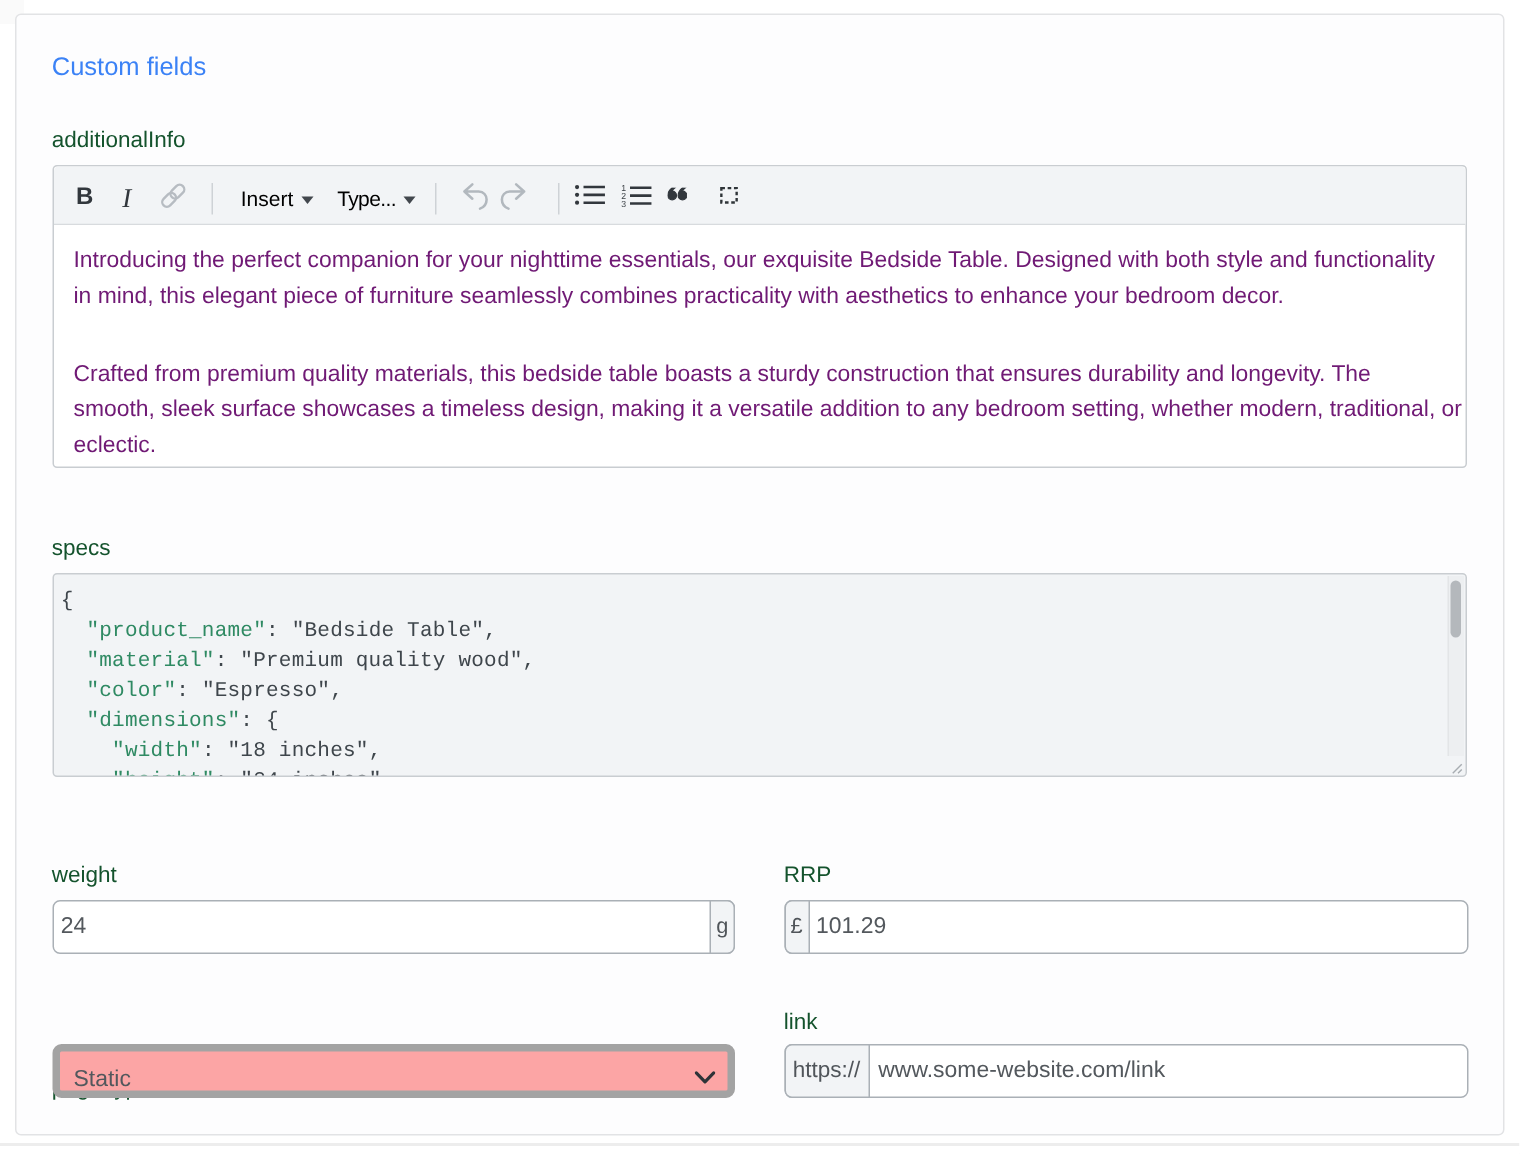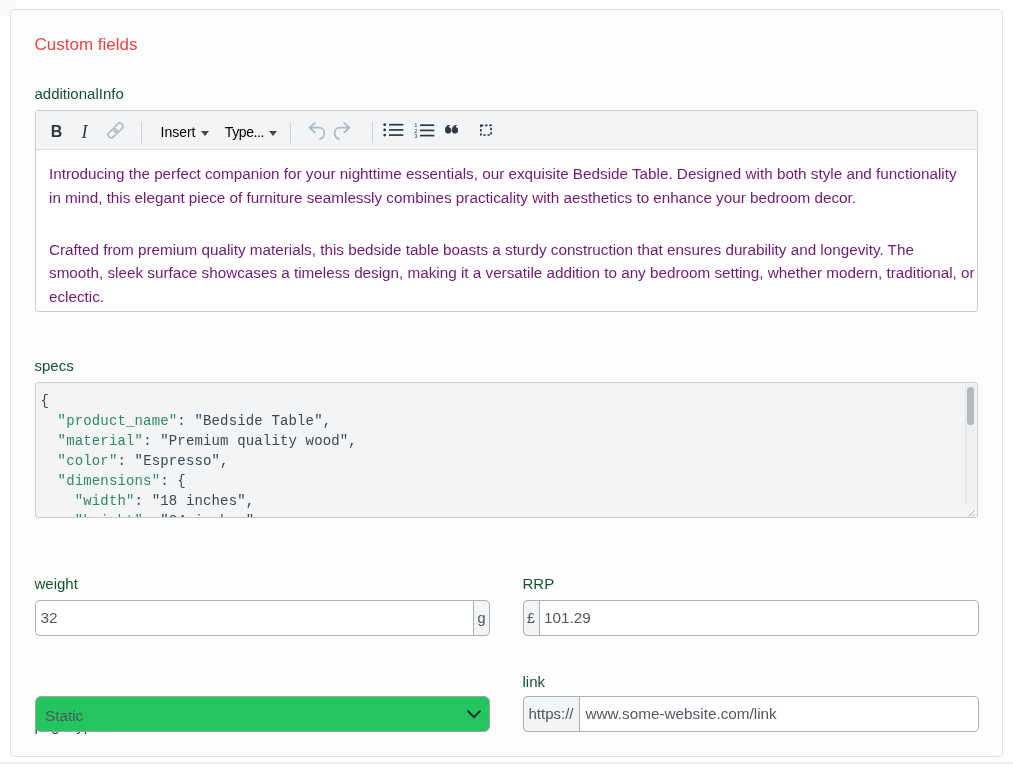--- a/index.html
+++ b/index.html
@@ -2,21 +2,21 @@
 <html><head>
 <meta charset="utf-8">
 <style>
   * { box-sizing: border-box; margin: 0; padding: 0; }
   html,body { width:1013px; height:769px; background:#ffffff; font-family:"Liberation Sans", sans-serif; }
   .page { position:relative; width:1013px; height:769px; overflow:hidden; }
   .corner { position:absolute; left:0; top:0; width:16px; height:16px; background:#fafafa; }
   .bottomline { position:absolute; left:0; top:762px; width:1013px; height:2px; background:#ededed; }
   .card { position:absolute; left:10px; top:9px; width:993px; height:748px;
           background:#fdfdfe; border:1px solid #e2e3e5; border-radius:4px; }
-  .h { position:absolute; left:23.5px; top:25px; font-size:17px; color:#ef4444; }
+  .h { position:absolute; left:23.5px; top:25px; font-size:17px; color:#3b82f6; }
   .lbl { position:absolute; font-size:15px; color:#14532d; }
 
   
   .rte { position:absolute; left:23.5px; top:100px; width:943px; height:202px;
          border:1px solid #c9cdd1; border-radius:3px; background:#fff; }
   .tbar { position:absolute; left:0; top:0; width:100%; height:39px; background:#f2f4f6;
           border-bottom:1px solid #d8dbde; border-radius:3px 3px 0 0; }
   .ti { position:absolute; top:2px; height:38px; display:flex; align-items:center; justify-content:center; }
   .sep { position:absolute; top:10.5px; width:1px; height:21px; background:#ced2d6; }
   .dd { font-size:14px; color:#000000; }
@@ -37,21 +37,21 @@
 
   
   .inp { position:absolute; height:36px; background:#fff; border:1px solid #aab0b6; border-radius:5px;
          font-size:15.3px; color:#53585d; }
   .inp .val { position:absolute; left:5px; top:0; line-height:34px; }
   .addon { position:absolute; top:-1px; height:36px; background:#f2f4f6; border:1px solid #aab0b6;
            font-size:14.5px; color:#50555a; display:flex; align-items:center; justify-content:center; }
   .addon.right { right:-1px; border-radius:0 5px 5px 0; }
   .addon.left { left:-1px; border-radius:5px 0 0 5px; }
 
-  .selbox { position:absolute; height:36px; background:#22c55e; border:1px solid #a3a3a3; border-radius:6px; }
+  .selbox { position:absolute; height:36px; background:#fca5a5; border:5px solid #a3a3a3; border-radius:6px; }
   .selbox .val { position:absolute; left:9.5px; top:2px; line-height:34px; font-size:15.3px; color:#53585d; }
   .chev { position:absolute; right:8.5px; top:11px; width:14px; height:12px; }
 </style>
 </head>
 <body>
 <div class="page">
   <div class="corner"></div>
   <div class="bottomline"></div>
   <div class="card">
     <div class="h">Custom fields</div>
@@ -149,21 +149,21 @@
               <line x1="4.5" y1="10.5" x2="10.5" y2="4.5"></line>
               <line x1="8" y1="10.5" x2="10.5" y2="8"></line>
             </g>
           </svg>
       </div>
     </div>
 
     <div class="lbl" style="left:23.5px; top:565px;">weight</div>
     <div class="lbl" style="left:511.5px; top:565px;">RRP</div>
     <div class="inp" style="left:23.5px; top:590px; width:455.5px;">
-      <span class="val">32</span>
+      <span class="val">24</span>
       <div class="addon right" style="width:17px;">g</div>
     </div>
     <div class="inp" style="left:511.5px; top:590px; width:456px;">
       <div class="addon left" style="width:17px;">£</div>
       <span class="val" style="left:20.5px;">101.29</span>
     </div>
 
     <div class="lbl" style="left:23.5px; top:662.5px;margin-top:44px;">pageType</div>
     <div class="lbl" style="left:511.5px; top:662.5px;">link</div>
     <div class="selbox" style="left:23.5px; top:685.5px; width:455.5px;">

